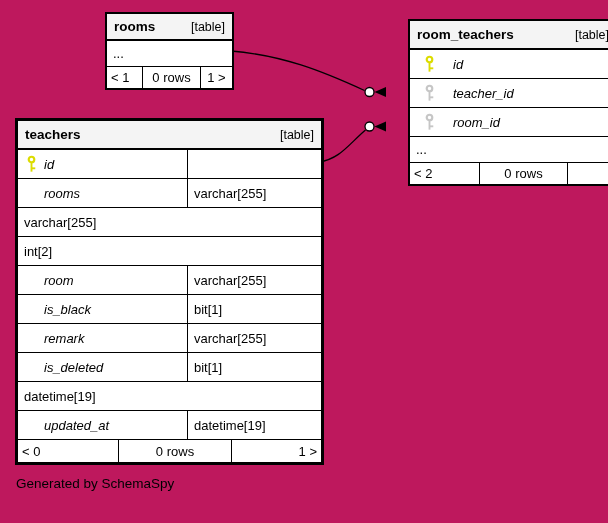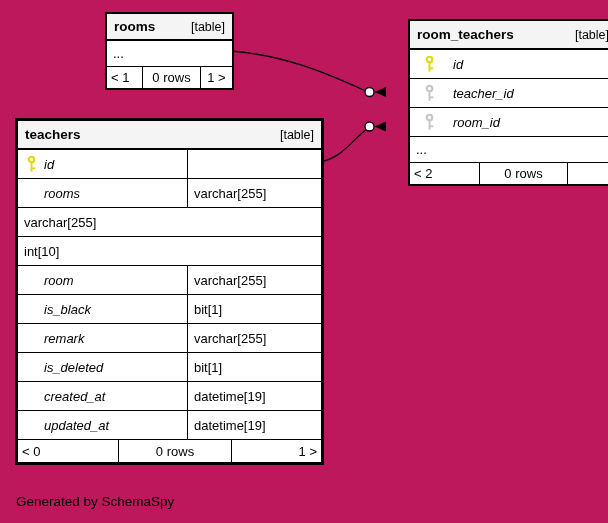--- a/index.html
+++ b/index.html
@@ -46,21 +46,21 @@
   #tbl-rooms .pg-prev{flex:0 0 31px;}
   #tbl-rooms .pg-rows{flex:0 0 57px;}
   #tbl-rooms .pg-next{flex:1;justify-content:center;padding-right:0;}
   #tbl-room-teachers .pg-prev{flex:0 0 65px;}
   #tbl-room-teachers .pg-rows{flex:0 0 87px;}
   #tbl-room-teachers .pg-next{flex:1;}
   #tbl-teachers .pg-prev{flex:0 0 96px;}
   #tbl-teachers .pg-rows{flex:0 0 112px;}
   #tbl-teachers .pg-next{flex:1;}
 
-  #caption{position:absolute;left:16px;top:494px;font-size:13.5px;z-index:1;}
+  #caption{position:absolute;left:16px;top:476px;font-size:13.5px;z-index:1;}
 </style>
 </head>
 <body>
 
 <div id="canvas">
 
   <svg id="connectors" width="608" height="523">
     <g>
       <path d="M 231 51 C 282 55, 322 71, 364.5 90.5" fill="none" stroke="#000" stroke-width="1.3"></path>
       <circle cx="369.5" cy="92" r="4.5" fill="#fff" stroke="#000" stroke-width="1.3"></circle>
@@ -159,21 +159,21 @@
       <span class="name-cell">
           <span class="key-cell"></span>
           <span class="col-name">rooms</span>
         </span>
       <span class="type-cell">varchar[255]</span>
     </div>
     <div class="tbl-row">
       <span class="type-cell">varchar[255]</span>
     </div>
     <div class="tbl-row">
-      <span class="type-cell">int[10]</span>
+      <span class="type-cell">int[2]</span>
     </div>
     <div class="tbl-row">
       <span class="name-cell">
           <span class="key-cell"></span>
           <span class="col-name">room</span>
         </span>
       <span class="type-cell">varchar[255]</span>
     </div>
     <div class="tbl-row">
       <span class="name-cell">
@@ -190,24 +190,20 @@
       <span class="type-cell">varchar[255]</span>
     </div>
     <div class="tbl-row">
       <span class="name-cell">
           <span class="key-cell"></span>
           <span class="col-name">is_deleted</span>
         </span>
       <span class="type-cell">bit[1]</span>
     </div>
     <div class="tbl-row">
-      <span class="name-cell">
-          <span class="key-cell"></span>
-          <span class="col-name">created_at</span>
-        </span>
       <span class="type-cell">datetime[19]</span>
     </div>
     <div class="tbl-row">
       <span class="name-cell">
           <span class="key-cell"></span>
           <span class="col-name">updated_at</span>
         </span>
       <span class="type-cell">datetime[19]</span>
     </div>
 

